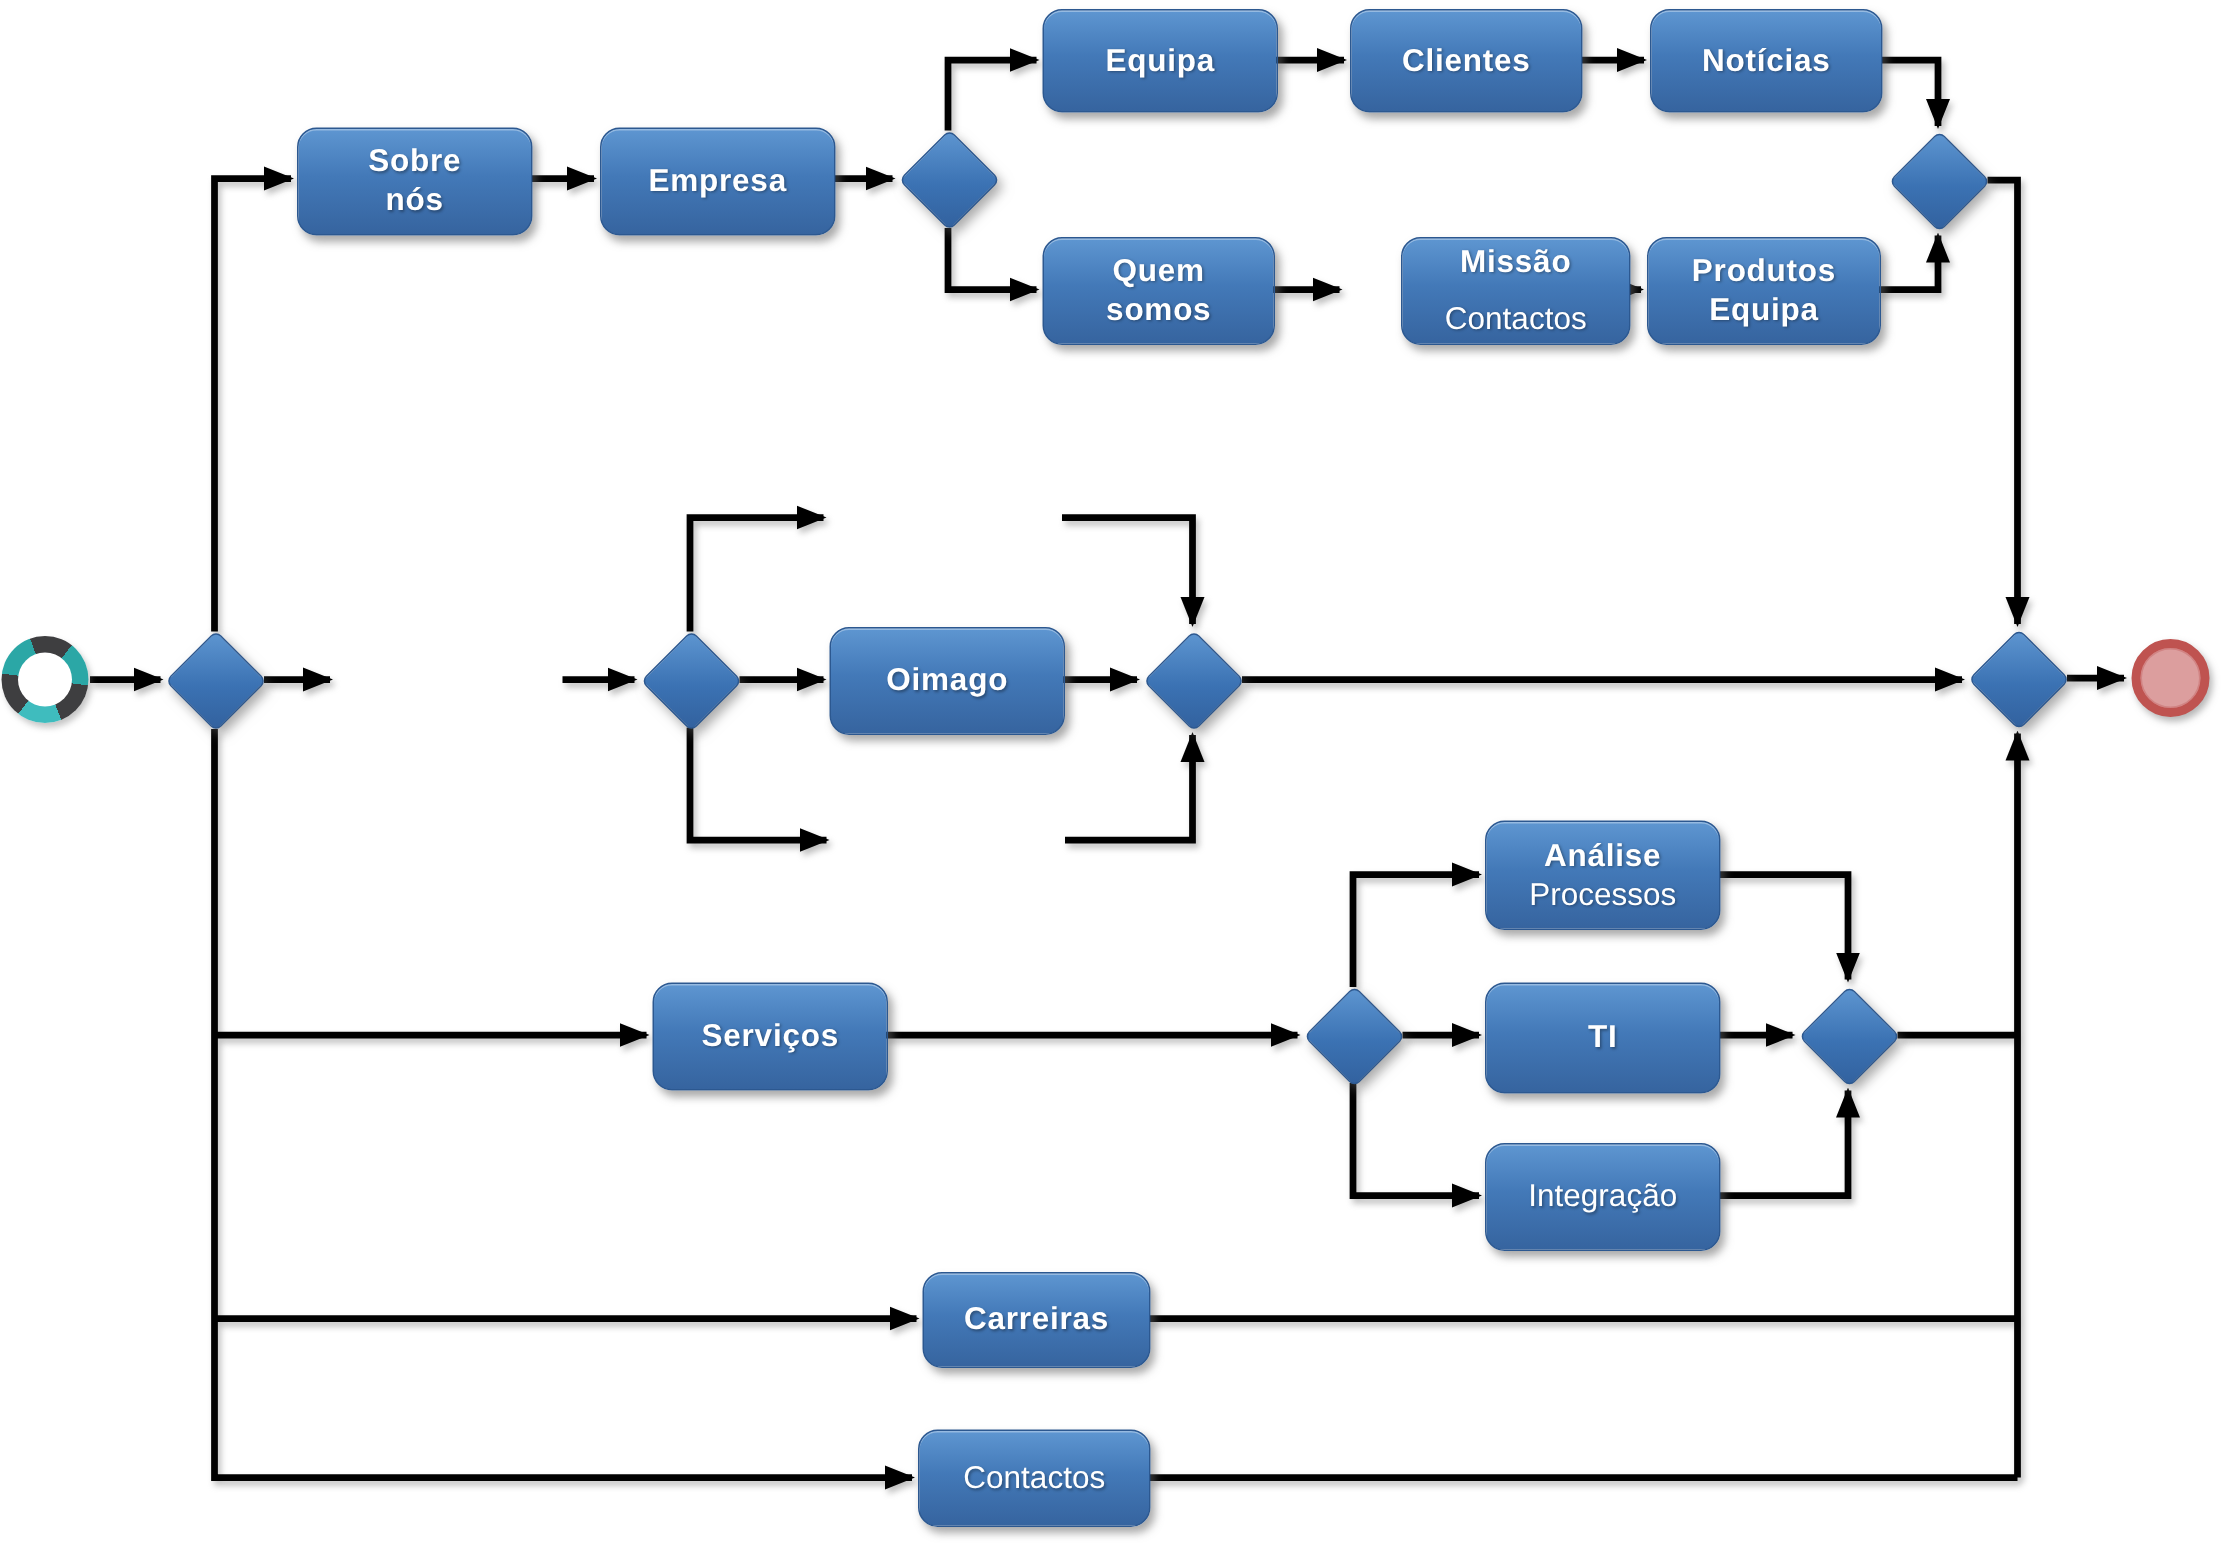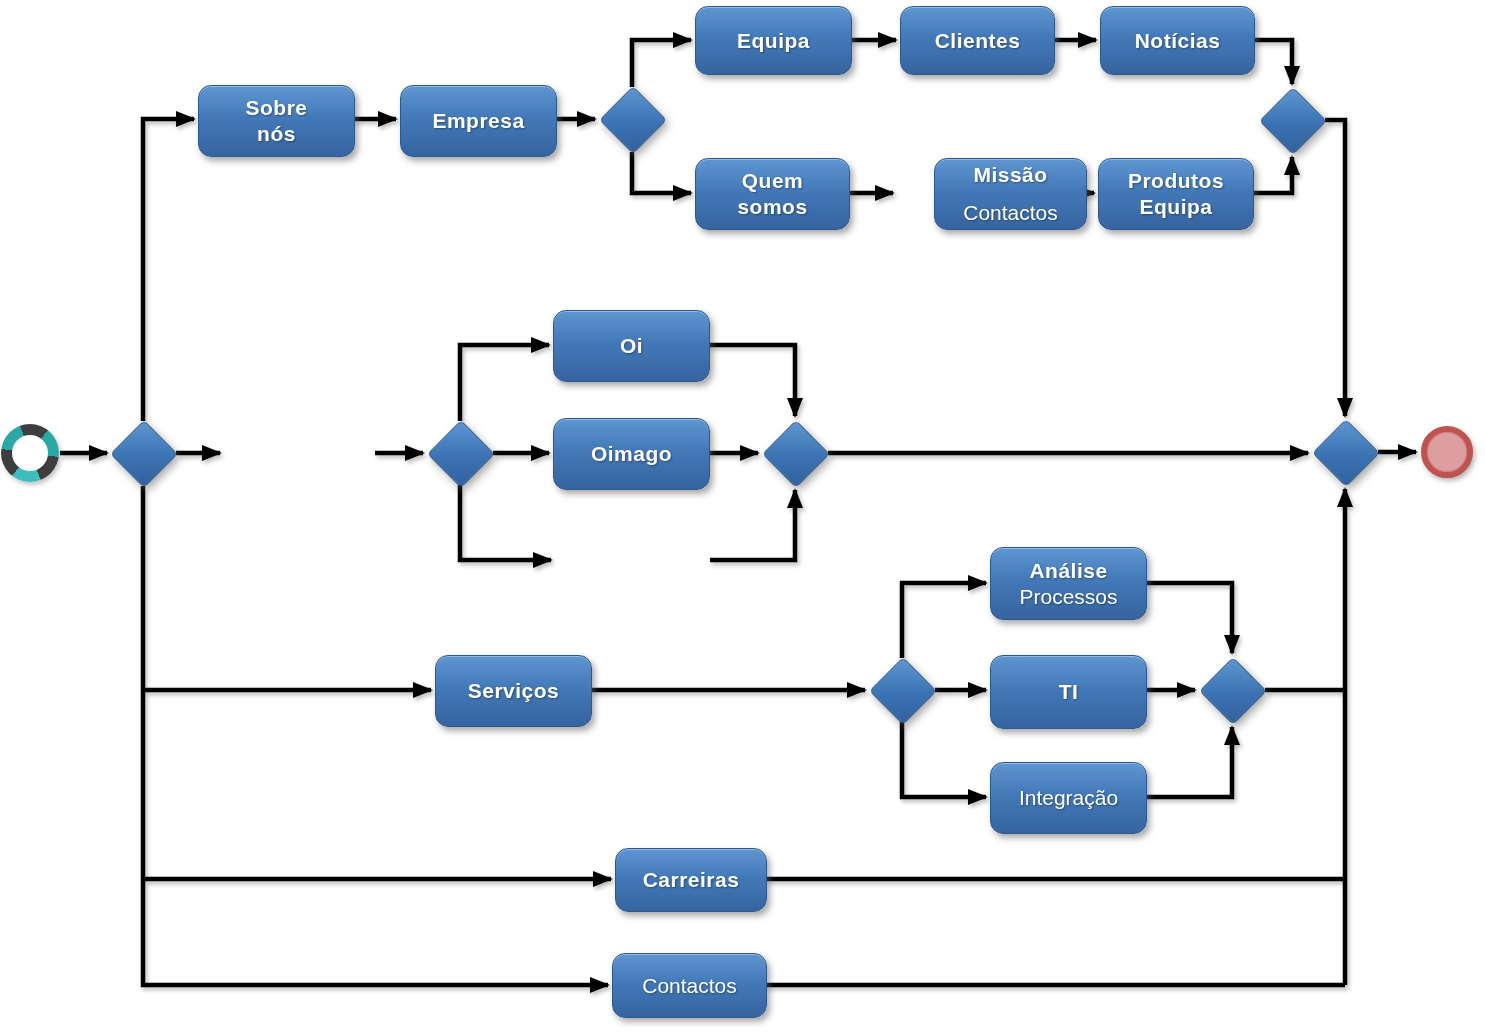--- a/index.html
+++ b/index.html
@@ -145,23 +145,20 @@
       <div class="line bold">somos</div>
     </div>
     <div class="task" style="left: 934px; top: 158px; width: 151px; height: 70px; gap: 12px;">
       <div class="line bold">Missão</div>
       <div class="line">Contactos</div>
     </div>
     <div class="task" style="left: 1098px; top: 158px; width: 154px; height: 70px;">
       <div class="line bold">Produtos</div>
       <div class="line bold">Equipa</div>
     </div>
-    <div class="task" style="left: 553px; top: 310px; width: 155px; height: 70px;">
-      <div class="line bold">Oi</div>
-    </div>
     <div class="task" style="left: 553px; top: 418px; width: 155px; height: 70px;">
       <div class="line bold">Oimago</div>
     </div>
     <div class="task" style="left: 435px; top: 655px; width: 155px; height: 70px;">
       <div class="line bold">Serviços</div>
     </div>
     <div class="task" style="left: 990px; top: 547px; width: 155px; height: 71px;">
       <div class="line bold">Análise</div>
       <div class="line">Processos</div>
     </div>

